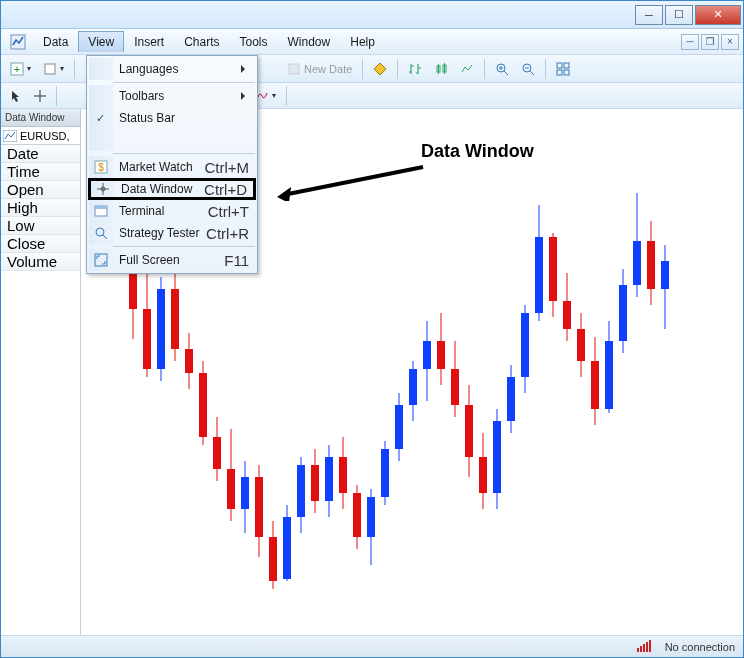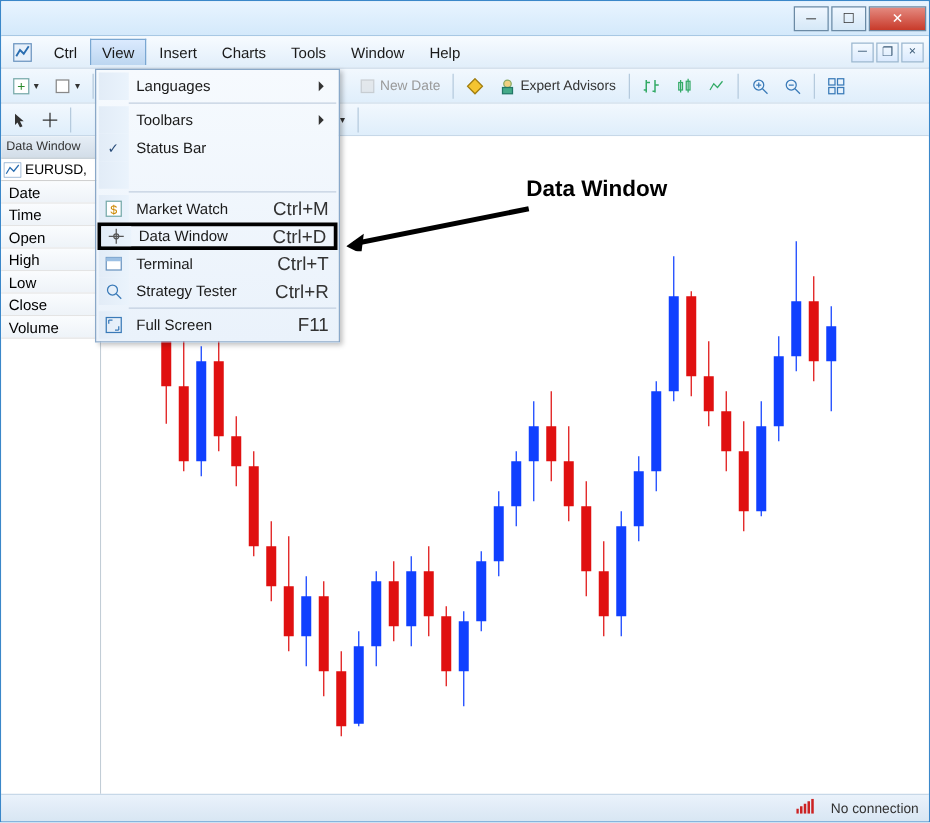--- a/index.html
+++ b/index.html
@@ -155,39 +155,39 @@
     display:flex;align-items:center;
     padding-left:2px;
     font-size:11px;
     border-bottom:1px solid #d0d0d0;
     gap:3px;
   }
   .sb-row {
     height:18px;
     display:flex;align-items:center;
     padding-left:6px;
-    font-size:12px;
+    font-size:15px;
     border-bottom:1px solid #e4e4e4;
     background: linear-gradient(to bottom,#fafcfe,#eef3f8);
   }
   .chart-area {
     flex:1;
     position:relative;
     background:#fff;
   }
   
   .cdl { position:absolute; }
   .cdl .wick { position:absolute; left:50%; width:1px; transform:translateX(-0.5px); }
   .cdl .body { position:absolute; left:0; width:100%; }
   
   .dropdown {
     position:absolute;
     top: 54px;
-    left: 75px;
-    width: 196px;
+    left: 85px;
+    width: 172px;
     background: linear-gradient(to bottom,#f6fafe,#eaf2fb);
     border: 1px solid #8aa8c8;
     box-shadow: 2px 2px 4px rgba(0,0,0,0.25);
     z-index: 10;
     padding: 2px 2px;
   }
   .dd-row {
     display:flex;align-items:center;
     height:22px;
     padding-right:6px;
@@ -267,21 +267,21 @@
       </div>
   </div>
 
   <div class="menubar">
     <span class="menu-icon">
       <svg width="16" height="16">
           <rect x="1" y="1" width="14" height="14" fill="#e7f0fa" stroke="#6b94c0"></rect>
           <path d="M3 11 L6 6 L9 9 L13 3" stroke="#2a6db0" fill="none" stroke-width="1.5"></path>
         </svg>
     </span>
-    <div class="menu-item">Ctrl</div>
+    <div class="menu-item">Data</div>
     <div class="menu-item open">View</div>
     <div class="menu-item">Insert</div>
     <div class="menu-item">Charts</div>
     <div class="menu-item">Tools</div>
     <div class="menu-item">Window</div>
     <div class="menu-item">Help</div>
     <div class="mdi-btns">
       <div class="mdi-btn">─</div>
       <div class="mdi-btn">❐</div>
       <div class="mdi-btn">×</div>
@@ -310,27 +310,20 @@
           <rect x="2" y="2" width="10" height="10" fill="#ddd" stroke="#aaa"></rect>
         </svg>
       <span>New Date</span>
     </div>
     <div class="tsep"></div>
     <div class="tbtn">
         <svg width="14" height="14">
           <polygon points="7,1 13,7 7,13 1,7" fill="#f4c430" stroke="#a07d10"></polygon>
         </svg>
       </div>
-    <div class="tbtn">
-      <svg width="14" height="14">
-          <circle cx="7" cy="5" r="3" fill="#f0d080" stroke="#8a6"></circle>
-          <rect x="3" y="8" width="8" height="5" fill="#4a8" stroke="#276"></rect>
-        </svg>
-      <span>Expert Advisors</span>
-    </div>
     <div class="tsep"></div>
     <div class="tbtn">
         <svg width="14" height="14">
           <path d="M3 2 v10 M3 4 h3 M3 10 h-2 M10 2 v10 M10 6 h3 M10 11 h-2" stroke="#3a6" stroke-width="1.2"></path>
         </svg>
       </div>
     <div class="tbtn">
         <svg width="14" height="14">
           <rect x="3" y="4" width="3" height="6" fill="none" stroke="#3a6"></rect>
           <line x1="4.5" y1="2" x2="4.5" y2="12" stroke="#3a6"></line>

